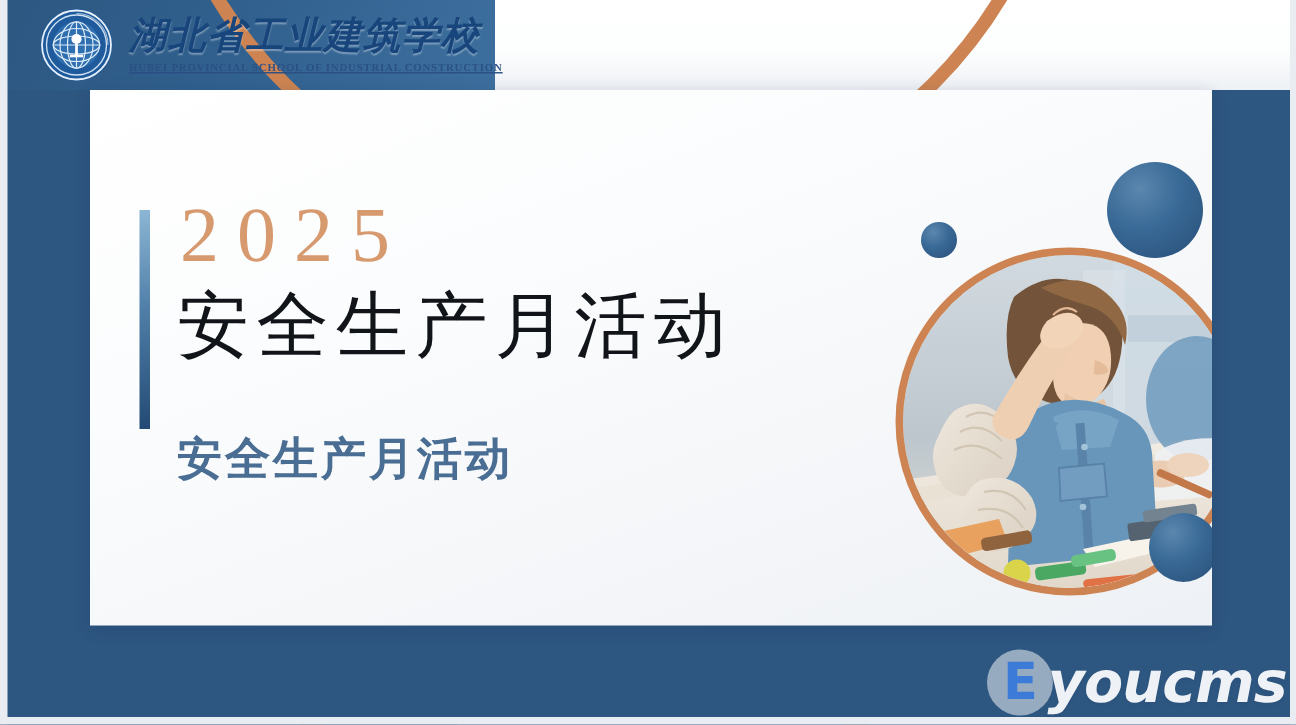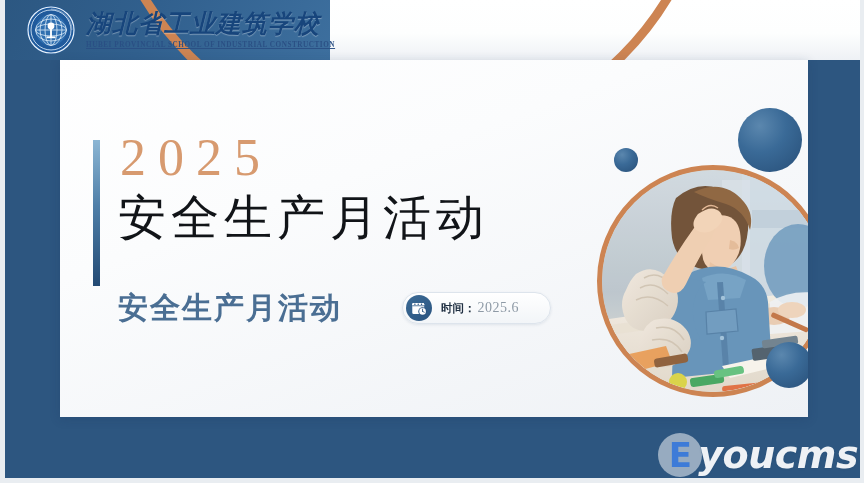--- a/index.html
+++ b/index.html
@@ -351,38 +351,20 @@
     <div class="accent-bar"></div>
 
     <div class="title-block">
       <div class="year">2025</div>
       <div class="headline">安全生产月活动</div>
     </div>
 
     <div class="sub-row">
       <div class="dept">安全生产月活动</div>
 
-      <div class="date-badge">
-        <span class="date-icon">
-          <svg width="17" height="17" viewBox="0 0 20 20">
-            <rect x="1.5" y="3.5" width="14" height="13" rx="1.6" fill="#ffffff"></rect>
-            <rect x="1.5" y="3.5" width="14" height="3.2" rx="1.6" fill="#ffffff"></rect>
-            <rect x="1.5" y="6.4" width="14" height="0.9" fill="#2a5480"></rect>
-            <circle cx="4.6" cy="5" r="0.85" fill="#2a5480"></circle>
-            <circle cx="8.5" cy="5" r="0.85" fill="#2a5480"></circle>
-            <circle cx="12.4" cy="5" r="0.85" fill="#2a5480"></circle>
-            <circle cx="13.6" cy="13.4" r="5" fill="#2a5480"></circle>
-            <circle cx="13.6" cy="13.4" r="3.9" fill="#ffffff"></circle>
-            <line x1="13.6" y1="13.4" x2="13.6" y2="10.7" stroke="#2a5480" stroke-width="1" stroke-linecap="round"></line>
-            <line x1="13.6" y1="13.4" x2="15.6" y2="14.4" stroke="#2a5480" stroke-width="1" stroke-linecap="round"></line>
-          </svg>
-        </span>
-        <span class="date-label">时间：</span>
-        <span class="date-value">2025.6</span>
-      </div>
     </div>
 
     <div class="photo-group">
 
       <div class="photo-ring">
         <div class="photo-inner">
           <svg width="222" height="222" viewBox="0 0 222 222" preserveAspectRatio="xMidYMid slice">
             <defs>
               <linearGradient id="bgw" x1="0" y1="0" x2="0" y2="1">
                 <stop offset="0" stop-color="#cfd8de"></stop>

